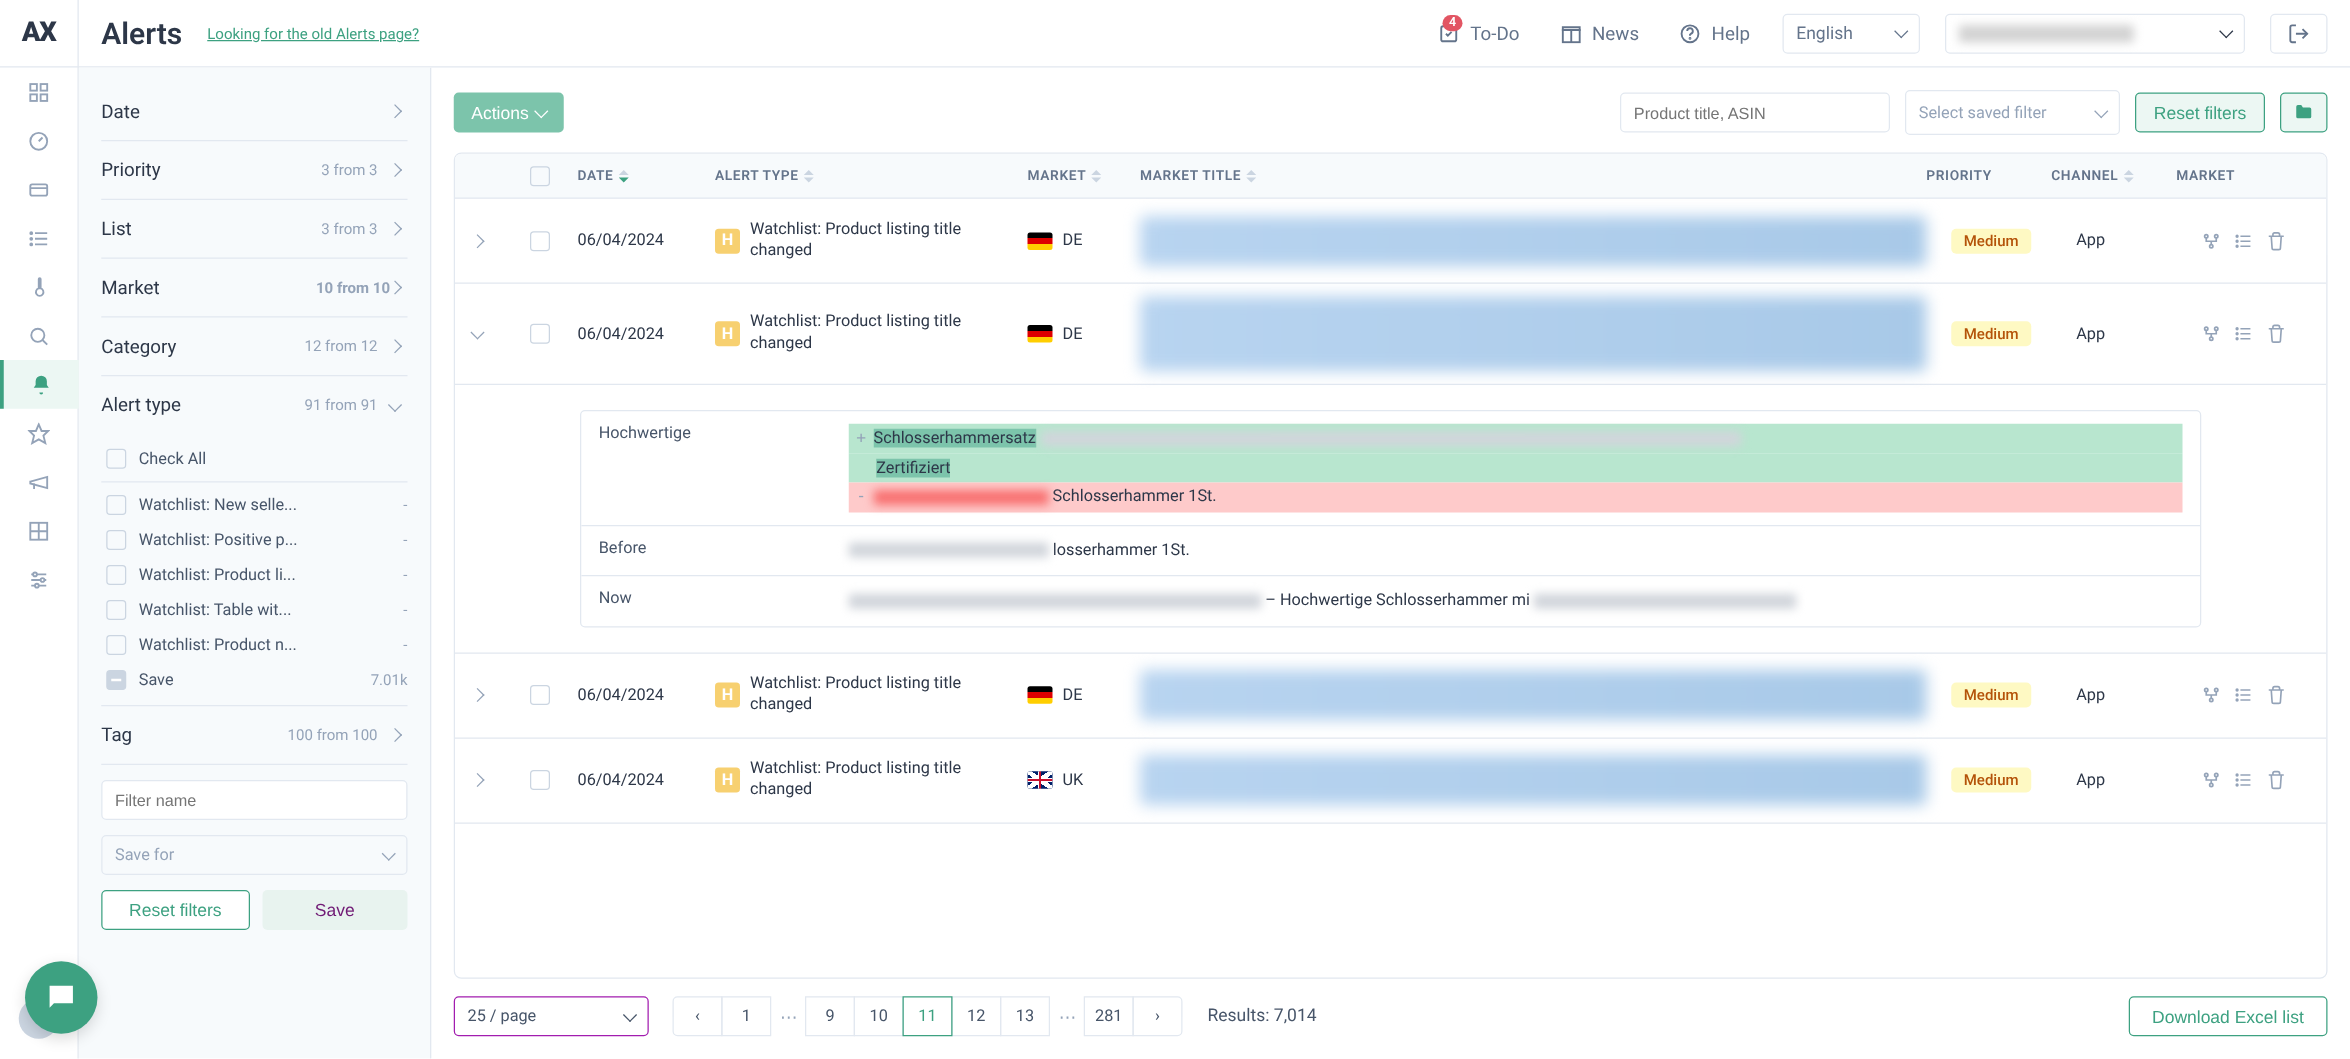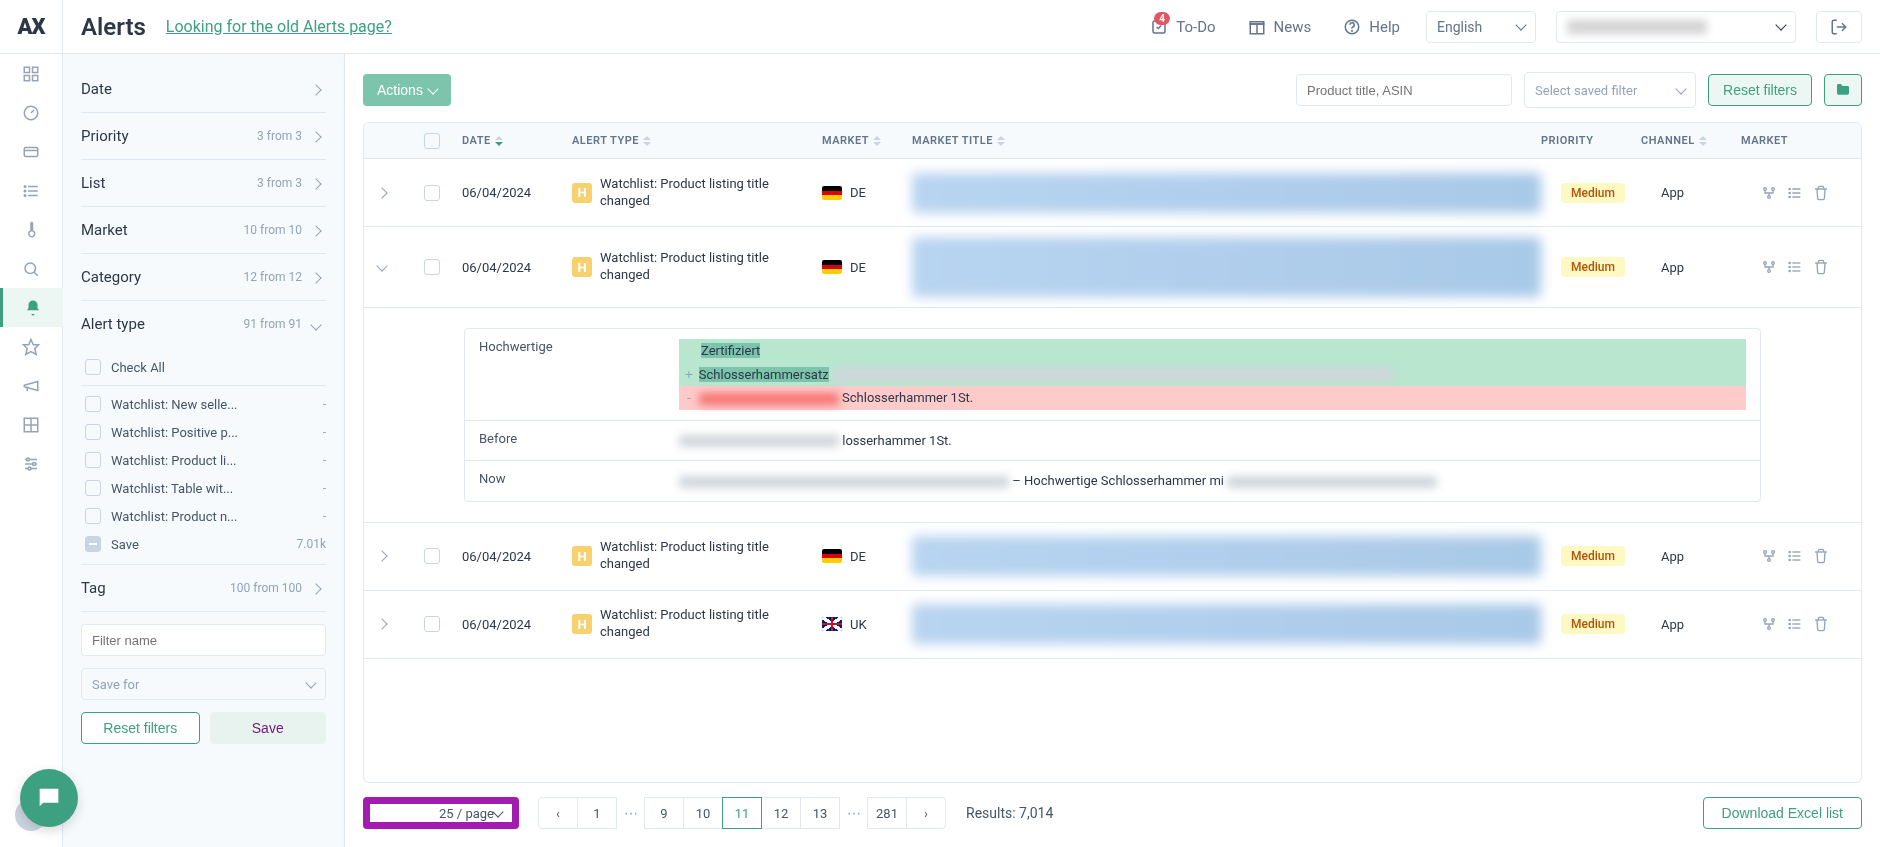--- a/index.html
+++ b/index.html
@@ -12,21 +12,21 @@
 .rail .icon-btn { width: 63px; height: 39px; display: flex; align-items: center; justify-content: center; color: #94a3b8; cursor: pointer; }
 .rail .icon-btn.active { background: #ecf7f3; color: #3da181; border-left: 3px solid #3da181; }
 .rail .icon-btn svg { width: 18px; height: 18px; }
 .rail .spacer { flex: 1; }
 .rail .avatar { width: 32px; height: 32px; border-radius: 50%; background: #cbd5e1; margin-bottom: 16px; }
 
 
 .main { flex: 1; display: flex; flex-direction: column; }
 .header { height: 54px; display: flex; align-items: center; padding: 0 18px; border-bottom: 1px solid #e2e8f0; gap: 20px; }
 .header h1 { font-size: 24px; font-weight: 600; }
-.header .old-link { color: #3da181; font-size: 16px; text-decoration: underline; cursor: pointer; }
+.header .old-link { color: #3da181; font-size: 12px; text-decoration: underline; cursor: pointer; }
 .header .flex { flex: 1; }
 .header .nav-btn { display: flex; align-items: center; gap: 8px; color: #64748b; font-size: 15px; cursor: pointer; position: relative; padding: 0 6px; }
 .header .nav-btn svg { width: 18px; height: 18px; }
 .header .badge { position: absolute; top: -6px; left: 10px; background: #e25563; color: #fff; font-size: 10px; padding: 1px 5px; border-radius: 8px; font-weight: 600; }
 .header .lang-sel { width: 110px; height: 32px; border: 1px solid #e2e8f0; border-radius: 4px; padding: 0 10px; display: flex; align-items: center; justify-content: space-between; color: #64748b; cursor: pointer; }
 .header .acct-sel { width: 240px; height: 32px; border: 1px solid #e2e8f0; border-radius: 4px; padding: 0 10px; display: flex; align-items: center; justify-content: space-between; }
 .header .acct-sel .blur { filter: blur(4px); background: #d3d3d3; width: 140px; height: 14px; border-radius: 2px; }
 .header .logout { width: 46px; height: 32px; border: 1px solid #e2e8f0; border-radius: 4px; display: flex; align-items: center; justify-content: center; cursor: pointer; color: #64748b; }
 
 
@@ -107,21 +107,21 @@
 .detail-tbl .dval { flex: 1; padding: 10px 14px; font-size: 13px; line-height: 1.5; }
 .diff-add { background: #b8e6cf; display: block; padding: 2px 6px; }
 .diff-add .hl { background: #7cc4ab; }
 .diff-rem { background: #fecaca; display: block; padding: 2px 6px; }
 .diff-rem .hl { background: #f87171; }
 .diff-pre { color: #94a3b8; font-family: monospace; margin-right: 6px; }
 .blur-inline { filter: blur(4px); background: #d1d5db; display: inline-block; height: 12px; border-radius: 2px; vertical-align: middle; }
 
 
 .footer { display: flex; align-items: center; gap: 20px; margin-top: 14px; }
-.page-size { width: 156px; height: 32px; border: 7px solid #a21caf; border-radius: 4px; padding: 0 10px; display: flex; align-items: center; justify-content: flex-end; font-size: 13px; color: #475569; cursor: pointer; }
+.page-size { width: 156px; height: 32px; border: 1px solid #a21caf; border-radius: 4px; padding: 0 10px; display: flex; align-items: center; justify-content: space-between; font-size: 13px; color: #475569; cursor: pointer; }
 .pager { display: flex; align-items: center; }
 .pager .pbtn { min-width: 40px; height: 32px; border: 1px solid #e2e8f0; display: flex; align-items: center; justify-content: center; font-size: 13px; color: #475569; cursor: pointer; margin-left: -1px; }
 .pager .pbtn:first-child { border-radius: 4px 0 0 4px; }
 .pager .pbtn:last-child { border-radius: 0 4px 4px 0; }
 .pager .pbtn.active { border-color: #3da181; color: #3da181; z-index: 1; }
 .pager .ellipsis { width: 28px; text-align: center; color: #94a3b8; }
 .results { font-size: 14px; color: #475569; }
 .footer .flex { flex: 1; }
 .dl-btn { height: 32px; padding: 0 18px; border: 1px solid #3da181; background: #fff; color: #3da181; border-radius: 4px; font-size: 14px; cursor: pointer; }
 
@@ -280,21 +280,21 @@
         </div>
         <div class="filter-row">
           <span class="label">List</span>
           <span style="display:flex;align-items:center;gap:10px;">
               <span class="count">3 from 3</span>
               <span class="chev"><span class="chev-right"></span></span>
             </span>
         </div>
         <div class="filter-row">
           <span class="label">Market</span>
-          <span style="display:flex;align-items:center;gap:10px;">
+          <span style="display:flex;align-items:center;gap:0;font-weight:bold;">
               <span class="count">10 from 10</span>
               <span class="chev"><span class="chev-right"></span></span>
             </span>
         </div>
         <div class="filter-row">
           <span class="label">Category</span>
           <span style="display:flex;align-items:center;gap:10px;">
               <span class="count">12 from 12</span>
               <span class="chev"><span class="chev-right"></span></span>
             </span>
@@ -527,22 +527,22 @@
                   </svg>
             </div>
               </div>
           </div>
 
           <div class="detail">
             <div class="detail-tbl">
               <div class="drow">
                 <div class="dlabel">Hochwertige</div>
                 <div class="dval">
+                  <span class="diff-add"><span class="diff-pre">+</span><span class="hl">Schlosserhammersatz</span><span class="blur-inline" style="width:560px;margin-left:4px;"></span></span>
                   <span class="diff-add" style="padding-left:22px;"><span class="hl">Zertifiziert</span></span>
-                  <span class="diff-add"><span class="diff-pre">+</span><span class="hl">Schlosserhammersatz</span><span class="blur-inline" style="width:560px;margin-left:4px;"></span></span>
                   <span class="diff-rem"><span class="diff-pre">-</span><span class="blur-inline hl" style="width:140px;"></span> <span>Schlosserhammer 1St.</span></span>
                 </div>
               </div>
               <div class="drow">
                 <div class="dlabel">Before</div>
                 <div class="dval"><span class="blur-inline" style="width:160px;"></span> <span>losserhammer 1St.</span></div>
               </div>
               <div class="drow">
                 <div class="dlabel">Now</div>
                 <div class="dval"><span class="blur-inline" style="width:330px;"></span> <span>– Hochwertige Schlosserhammer mi</span> <span class="blur-inline" style="width:210px;"></span></div>

